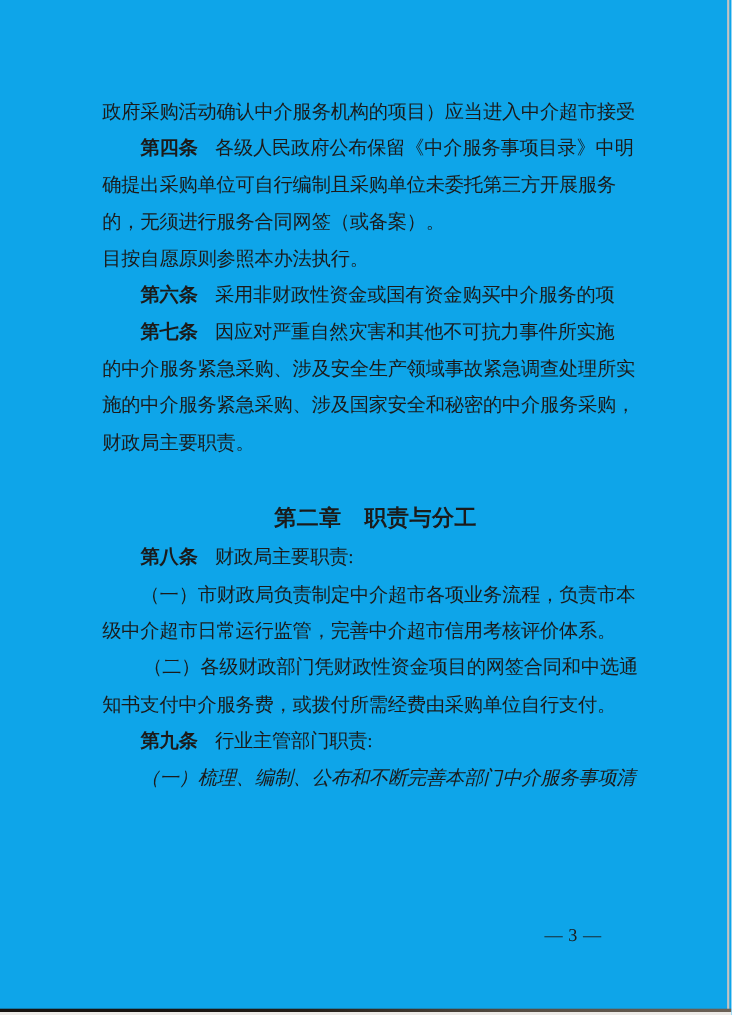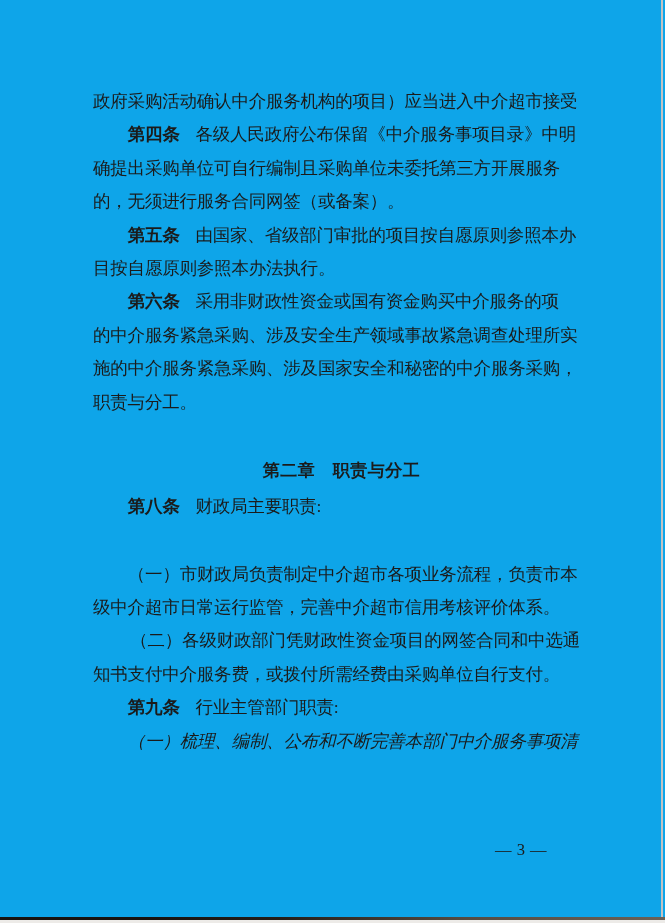--- a/index.html
+++ b/index.html
@@ -30,21 +30,21 @@
     font-family: Liberation Serif, serif;
     margin-right: 0.9em;
     text-align: center;
   }
   .line.spacer { height: 33.4px; }
   .line.heading {
     text-align: center;
     text-indent: 10px;
     font-weight: 700;
     font-family: "Liberation Sans", "DejaVu Sans", sans-serif;
-    font-size: 17px;
+    font-size: 20px;
     line-height: 38px;
     height: 38px;
     letter-spacing: 0.5px;
   }
   .page-number {
     position: absolute;
     top: 840px;
     right: 118px;
     font-size: 16.5px;
     letter-spacing: 0.5px;
@@ -78,30 +78,30 @@
 </style>
 </head>
 <body>
 
 <div class="page">
   <div class="text-block">
       <div class="line"><span>政府采购活动确认中介服务机构的项目）应当进入中介超市接受</span></div>
       <div class="line" style="padding-left: 34.8px;"><b>第四条</b><span>各级人民政府公布保留《中介服务事项目录》中明</span></div>
       <div class="line"><span>确提出采购单位可自行编制且采购单位未委托第三方开展服务</span></div>
       <div class="line"><span>的，无须进行服务合同网签（或备案）。</span></div>
-      <div class="line" style="padding-left: 34.8px;"><b>第五条</b><span>由国家、省级部门审批的项目按自愿原则参照本办</span></div>
       <div class="line"><span>目按自愿原则参照本办法执行。</span></div>
       <div class="line" style="padding-left: 34.8px;"><b>第六条</b><span>采用非财政性资金或国有资金购买中介服务的项</span></div>
+      <div class="line" style="padding-left: 34.8px;"><b>第七条</b><span>因应对严重自然灾害和其他不可抗力事件所实施</span></div>
       <div class="line"><span>的中介服务紧急采购、涉及安全生产领域事故紧急调查处理所实</span></div>
       <div class="line"><span>施的中介服务紧急采购、涉及国家安全和秘密的中介服务采购，</span></div>
-      <div class="line"><span>职责与分工。</span></div>
+      <div class="line"><span>财政局主要职责。</span></div>
       <div class="line spacer"></div>
       <div class="line heading">第二章　职责与分工</div>
       <div class="line" style="padding-left: 34.8px;"><b>第八条</b><span>财政局主要职责:</span></div>
-      <div class="line" style="padding-left: 34.8px; margin-top: 34px;"><span>（一）市财政局负责制定中介超市各项业务流程，负责市本</span></div>
+      <div class="line" style="padding-left: 34.8px;"><span>（一）市财政局负责制定中介超市各项业务流程，负责市本</span></div>
       <div class="line"><span>级中介超市日常运行监管，完善中介超市信用考核评价体系。</span></div>
       <div class="line" style="padding-left: 34.8px; text-align: right;"><span>（二）各级财政部门凭财政性资金项目的网签合同和中选通</span></div>
       <div class="line"><span>知书支付中介服务费，或拨付所需经费由采购单位自行支付。</span></div>
       <div class="line" style="padding-left: 34.8px;"><b>第九条</b><span>行业主管部门职责:</span></div>
       <div class="line" style="padding-left: 34.8px; font-style: italic;"><span>（一）梳理、编制、公布和不断完善本部门中介服务事项清</span></div>
     </div>
   <div class="page-number">— 3 —</div>
   <div class="scan-edge-right"></div>
   <div class="scan-edge-bottom"></div>
   <div class="scan-edge-below"></div>

